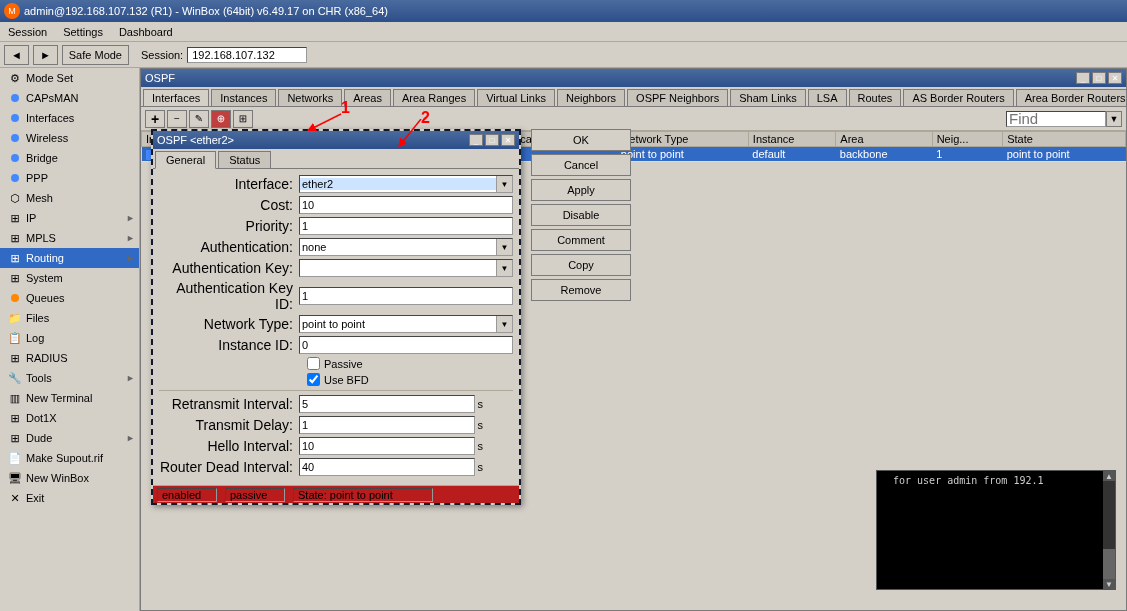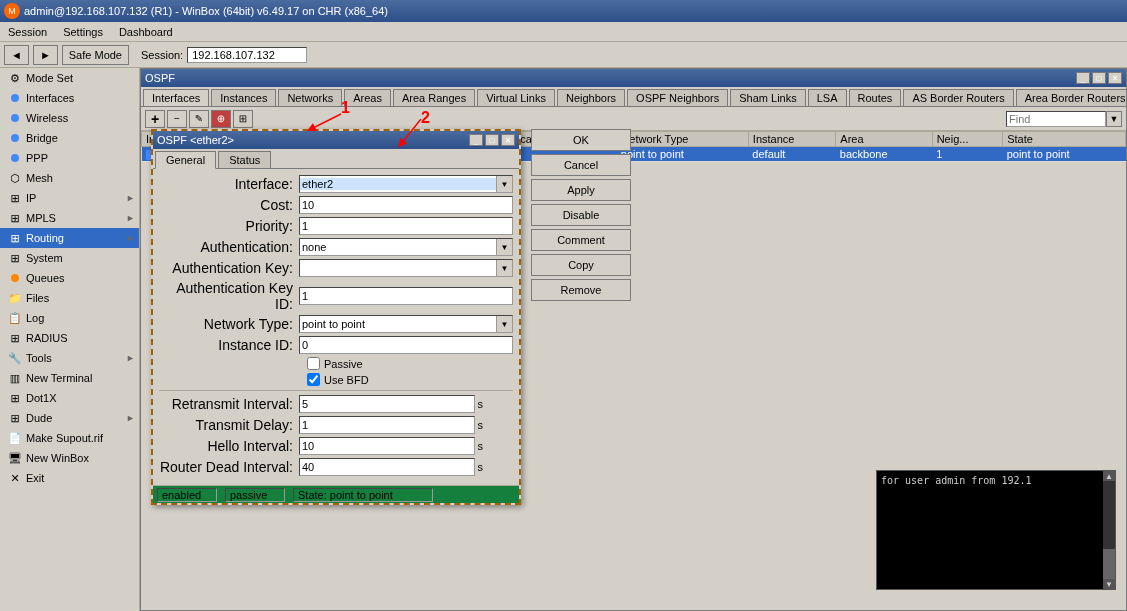--- a/index.html
+++ b/index.html
@@ -218,21 +218,21 @@
     .find-box {
       margin-left: auto;
       display: flex;
       align-items: center;
     }
     .find-input {
       border: 1px inset #999;
       height: 16px;
       width: 100px;
       background: white;
-      font-size: 11px;
+      font-size: 15px;
       padding: 0 2px;
     }
     .find-arrow {
       width: 16px;
       height: 16px;
       background: #d4d0c8;
       border: 1px solid #7a7a7a;
       display: flex;
       align-items: center;
       justify-content: center;
@@ -276,21 +276,21 @@
 
     
     .dialog-overlay {
       position: absolute;
       top: 60px;
       left: 10px;
       z-index: 10;
     }
     .dialog {
       background: #d4d0c8;
-      border: 2px solid #a16207;
+      border: 2px solid #0f172a;
       width: 370px;
       box-shadow: 2px 2px 6px rgba(0,0,0,0.4);
       border-style: dashed;
     }
     .dialog-titlebar {
       background: linear-gradient(to bottom, #4a6b9e, #2d4f8a);
       color: white;
       padding: 2px 4px;
       display: flex;
       align-items: center;
@@ -394,21 +394,21 @@
       font-size: 11px;
       text-align: left;
       height: 22px;
       display: flex;
       align-items: center;
       justify-content: center;
     }
 
     
     .status-bar {
-      background: #15803d;
+      background: #b91c1c;
       border-top: 1px solid #aca899;
       padding: 1px 4px;
       display: flex;
       gap: 8px;
       height: 18px;
       align-items: center;
       font-size: 11px;
       position: absolute;
       bottom: 0;
       left: 0;
@@ -432,20 +432,21 @@
       width: 250px;
       height: 160px;
       background: #000;
       border: 1px solid #555;
     }
     .terminal-content {
       color: #ccc;
       font-family: monospace;
       font-size: 10px;
       padding: 4px;
+      margin-left: 12px;
     }
     .terminal-scroll {
       position: absolute;
       right: 0;
       top: 0;
       bottom: 0;
       width: 12px;
       background: #333;
     }
     .terminal-scrollbar {
@@ -493,20 +494,26 @@
   <span class="session-label">Session:</span>
   <span class="session-value">192.168.107.132</span>
 </div>
 
 <div class="main-layout">
 
   <div class="sidebar">
     <div class="sidebar-item">
       <span class="sidebar-icon">⚙</span>
       <span>Mode Set</span>
+    </div>
+    <div class="sidebar-item">
+      <span class="sidebar-icon">
+          <span class="icon-dot blue"></span>
+        </span>
+      <span>CAPsMAN</span>
     </div>
     <div class="sidebar-item">
       <span class="sidebar-icon">
           <span class="icon-dot blue"></span>
         </span>
       <span>Interfaces</span>
     </div>
     <div class="sidebar-item">
       <span class="sidebar-icon">
           <span class="icon-dot blue"></span>

